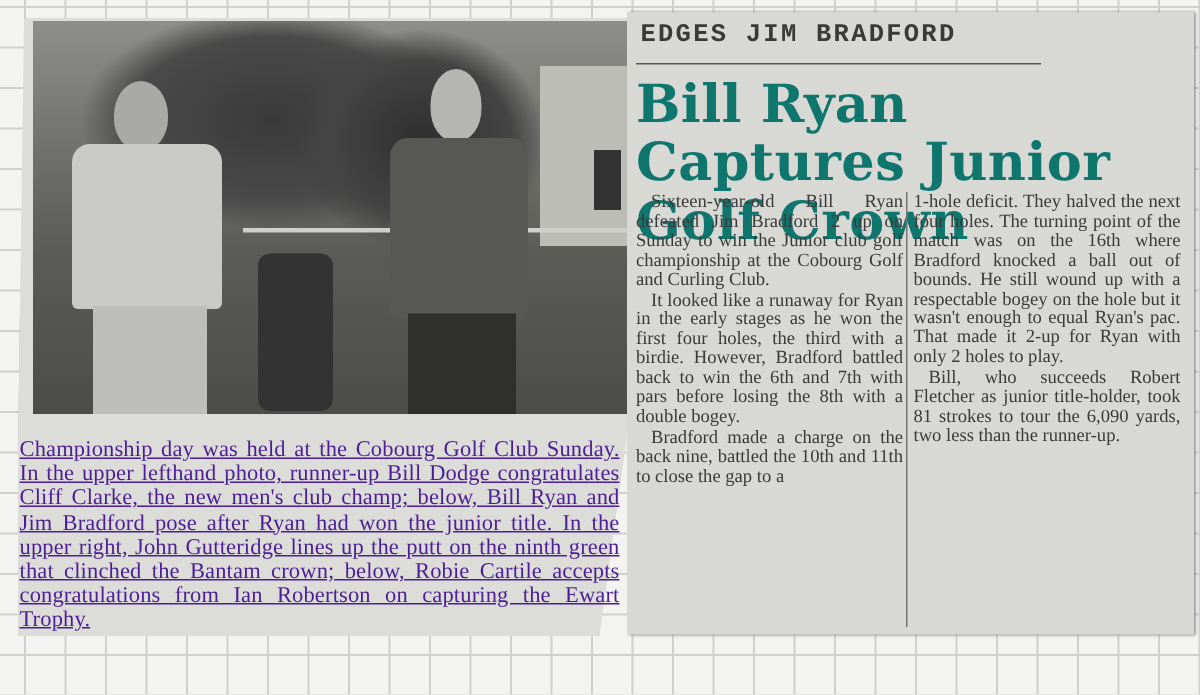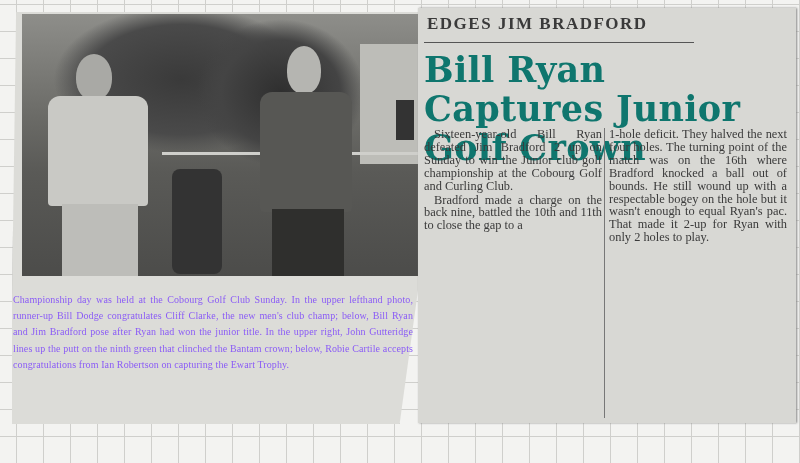--- a/index.html
+++ b/index.html
@@ -40,30 +40,30 @@
     .p1 .head { left: 40px; top: 10px; width: 36px; height: 46px; background: #a9a9a5; }
     .p1 .torso { left: 12px; top: 52px; width: 100px; height: 110px; background: #c9c9c5; }
     .p1 .legs { left: 26px; top: 160px; width: 76px; height: 72px; background: #bdbdb9; }
     .p2 { left: 220px; top: 20px; width: 125px; height: 242px; }
     .p2 .head { left: 45px; top: 12px; width: 34px; height: 48px; background: #b5b5b1; }
     .p2 .torso { left: 18px; top: 58px; width: 92px; height: 120px; background: #575754; }
     .p2 .legs { left: 30px; top: 175px; width: 72px; height: 67px; background: #2f2f2d; }
     .golfbag { position: absolute; left: 150px; top: 155px; width: 50px; height: 105px; background: #333; border-radius: 8px; }
     .caption {
       position: absolute; left: 13px; top: 292px; width: 400px;
-      font-family: "Liberation Serif", serif; font-size: 10px; line-height: 16.2px;
-      color: #8b5cf6; text-align: justify; letter-spacing: 0.1px;
+      font-family: "Liberation Serif", serif; font-size: 15px; line-height: 16.2px;
+      color: #4c1d95; text-align: justify; letter-spacing: 0.1px; text-decoration: underline;
     }
     .clip-right {
       position: absolute; left: 418px; top: 8px; width: 378px; height: 415px;
       background: #d8d8d4; box-shadow: 1px 0 2px #888;
     }
     .kicker {
       position: absolute; left: 427px; top: 14px;
-      font-family: Liberation Serif, serif; font-weight: bold; font-size: 17px;
+      font-family: Liberation Mono, monospace; font-weight: bold; font-size: 17px;
       letter-spacing: 1.5px; color: #3a3a3a;
     }
     .kicker-rule { position: absolute; left: 424px; top: 42px; width: 270px; height: 1px; background: #555; }
     .headline {
       position: absolute; left: 424px; top: 50px; width: 370px;
       font-family: "DejaVu Serif", serif; font-weight: bold; font-size: 35px; line-height: 39px;
       color: #0f766e; letter-spacing: 0.3px;
     }
     .col {
       position: absolute; top: 128px; width: 178px;
@@ -98,18 +98,20 @@
 </div>
 <div class="caption">Championship day was held at the Cobourg Golf Club Sunday. In the upper lefthand photo, runner-up Bill Dodge congratulates Cliff Clarke, the new men's club champ; below, Bill Ryan and Jim Bradford pose after Ryan had won the junior title. In the upper right, John Gutteridge lines up the putt on the ninth green that clinched the Bantam crown; below, Robie Cartile accepts congratulations from Ian Robertson on capturing the Ewart Trophy.</div>
 
 <div class="clip-right"></div>
 <div class="kicker">EDGES JIM BRADFORD</div>
 <div class="kicker-rule"></div>
 <div class="headline">Bill Ryan Captures Junior Golf Crown</div>
 
 <div class="col col1">
   <p>Sixteen-year-old Bill Ryan defeated Jim Bradford 2 up on Sunday to win the Junior club golf championship at the Cobourg Golf and Curling Club.</p>
+  <p>It looked like a runaway for Ryan in the early stages as he won the first four holes, the third with a birdie. However, Bradford battled back to win the 6th and 7th with pars before losing the 8th with a double bogey.</p>
   <p>Bradford made a charge on the back nine, battled the 10th and 11th to close the gap to a</p>
 </div>
 <div class="col-rule"></div>
 <div class="col col2">
   <p style="text-indent:0">1-hole deficit. They halved the next four holes. The turning point of the match was on the 16th where Bradford knocked a ball out of bounds. He still wound up with a respectable bogey on the hole but it wasn't enough to equal Ryan's pac. That made it 2-up for Ryan with only 2 holes to play.</p>
+  <p>Bill, who succeeds Robert Fletcher as junior title-holder, took 81 strokes to tour the 6,090 yards, two less than the runner-up.</p>
 </div>
 
 </body></html>

